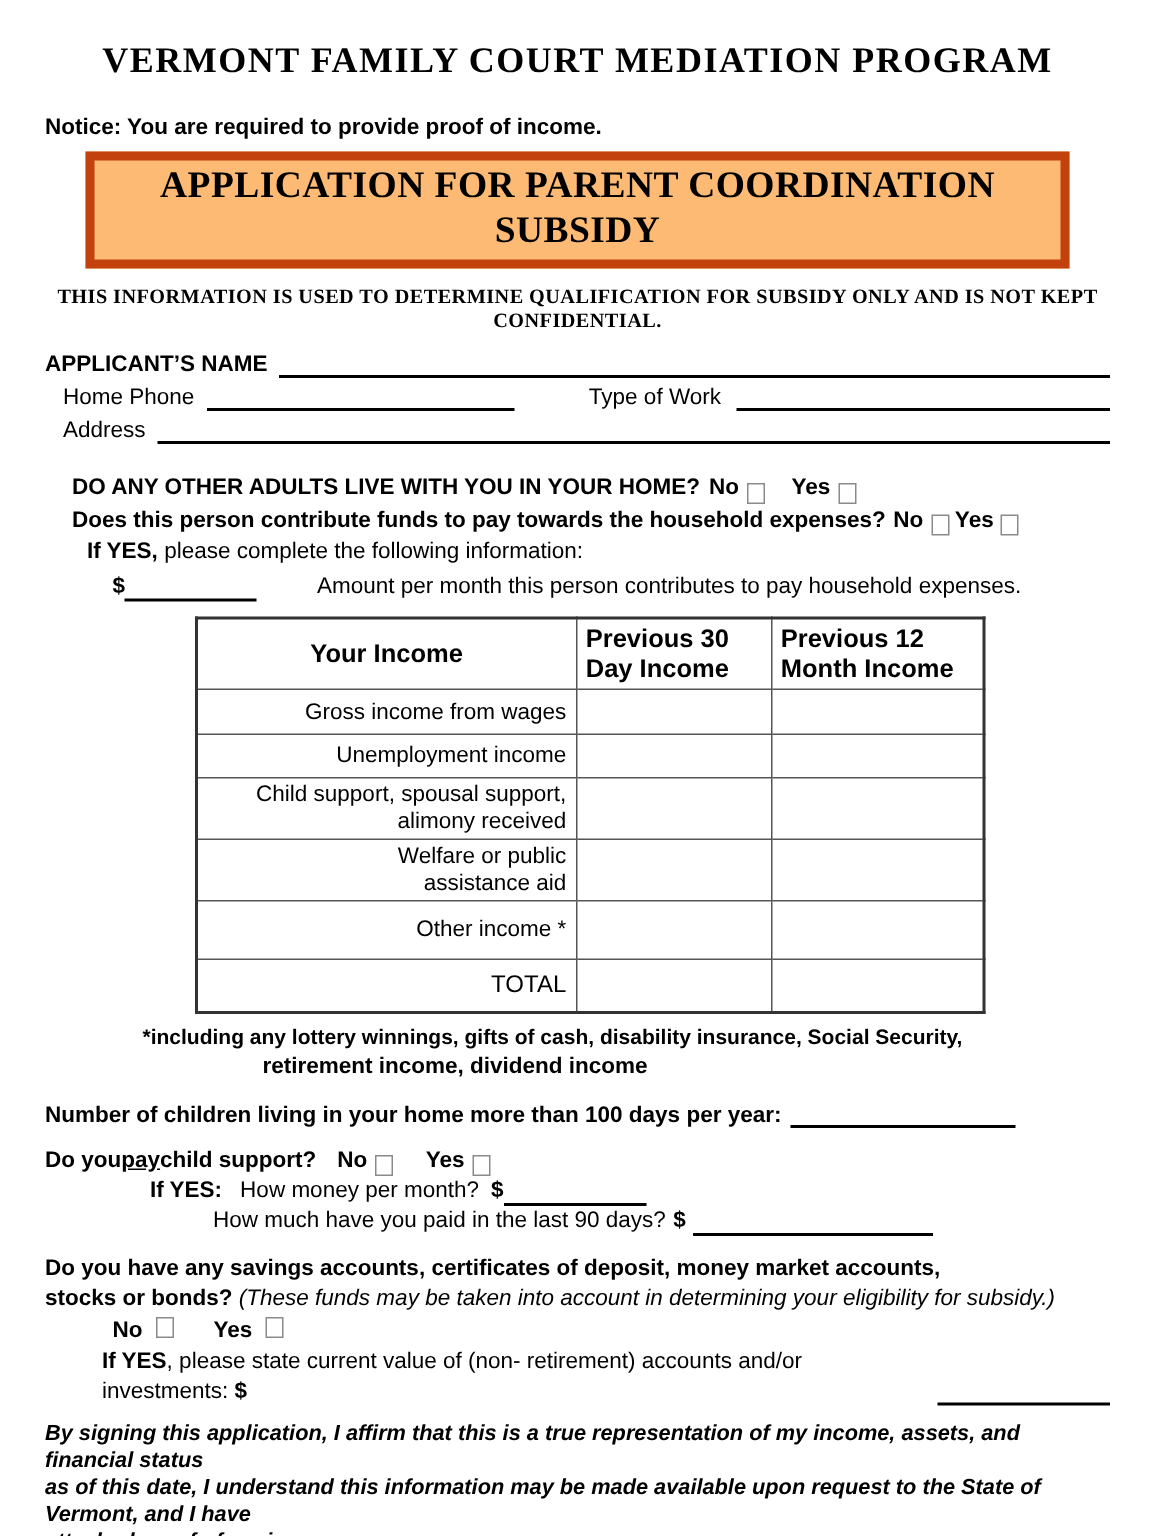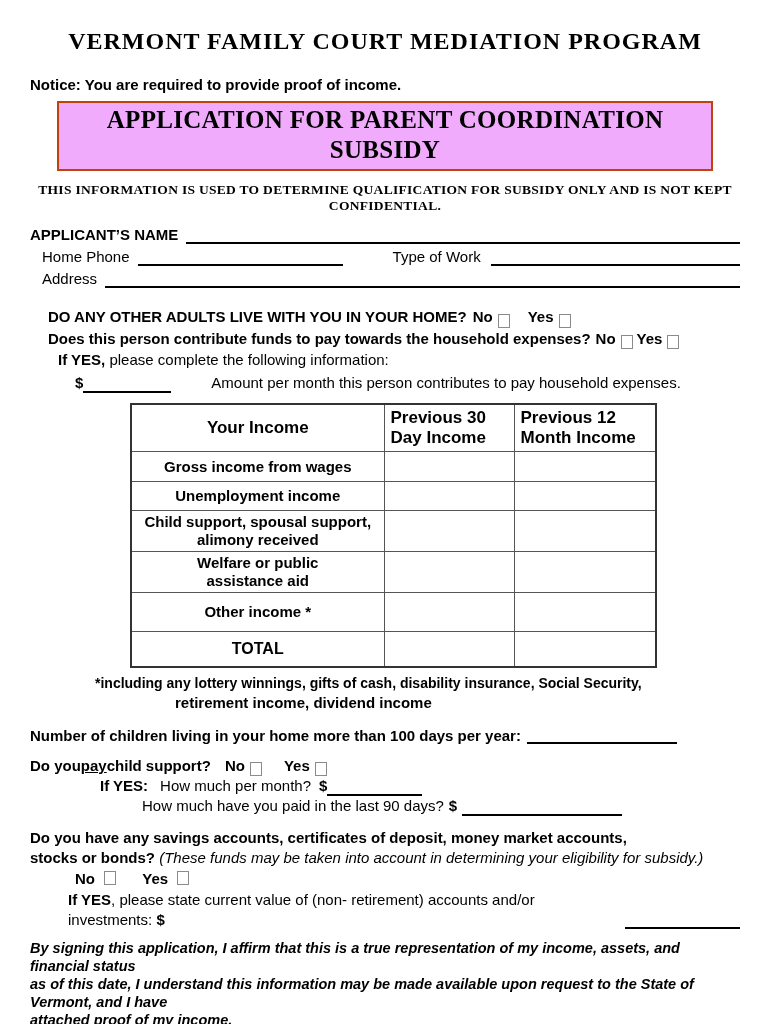--- a/index.html
+++ b/index.html
@@ -8,21 +8,21 @@
     font-family:"Liberation Sans", sans-serif; box-sizing:border-box;
     padding:26px 30px 0 30px; overflow:hidden; position:relative;
   }
   
   .doc-title {
     font-family:"Liberation Serif", serif; font-weight:bold; font-size:24px;
     line-height:30px; text-align:center; letter-spacing:1px; margin:0;
   }
   .notice { font-size:15px; font-weight:bold; margin-top:20px; line-height:18px; }
   .boxed-title {
-    margin:7px 27px 0 27px; border:2px solid #c2410c; background:#f0abfc;
+    margin:7px 27px 0 27px; border:6px solid #c2410c; background:#fdba74;
     font-family:"Liberation Serif", serif; font-weight:bold; font-size:25px;
     line-height:30px; text-align:center; padding:2px 0 4px 0; letter-spacing:0.3px;
   }
   .confidential {
     font-family:"Liberation Serif", serif; font-size:13.5px; text-align:center;
     margin-top:11px; letter-spacing:0.3px; line-height:16px;font-weight:bold;
   }
   
   .frow { display:flex; align-items:flex-end; font-size:15px; line-height:19px; margin-top:3px; }
   .frow .lbl { white-space:nowrap; }
@@ -42,21 +42,21 @@
   .amt-line { display:flex; align-items:flex-end; margin-left:27px; margin-top:1px; }
   .amt-uline { border-bottom:2px solid #000; width:88px; height:15px; }
   
   table.income { border-collapse:collapse; margin:10px 0 0 100px; table-layout:fixed; }
   table.income col.c1 { width:253px; } table.income col.c2 { width:130px; } table.income col.c3 { width:142px; }
   table.income { border:2px solid #333; }
   table.income th, table.income td { border:1px solid #555; padding:2px 6px; vertical-align:middle; }
   table.income thead th { font-size:17px; font-weight:bold; height:42px; }
   th.your-income { text-align:center; }
   th.prehdr { text-align:left; white-space:pre-line; line-height:20px; padding-left:6px; }
-  td.rowlbl { font-size:15px; font-weight:bold; padding-left:8px; white-space:pre-line; line-height:18px; text-align:center; }
+  td.rowlbl { font-size:15px; font-weight:normal; padding-left:8px; white-space:pre-line; line-height:18px; text-align:right; }
   tr.r1 td { height:25px; } tr.r2 td { height:24px; } tr.r3 td { height:24px; }
   tr.r4 td { height:32px; } tr.r5 td { height:34px; border-top-style:dotted; border-top-color:#777; }
   tr.r6 td { height:34px; } tr.r7 td { height:30px; }
   td.total-lbl { padding-left:38px; font-size:16px; }
   .footnote1 { margin:6px 0 0 65px; font-weight:bold; font-size:14px; line-height:19px; }
   .footnote2 { margin:0 0 0 145px; font-weight:bold; font-size:15px; line-height:19px; }
   
   .children-row { margin-top:15px; display:flex; align-items:flex-end; font-size:15px; }
   .u150 { border-bottom:2px solid #000; width:150px; height:15px; margin-left:6px; }
   .paych { margin-top:12px; font-size:15px; line-height:20px; }
@@ -189,21 +189,21 @@
       <span>Do you </span>
         <span class="pay-underline">pay</span>
         <span> child support?</span>
       <span style="margin-left:14px;">No</span>
       <span class="cb"></span>
       <span style="margin-left:22px;">Yes</span>
       <span class="cb"></span>
     </div>
     <div class="ifyes-row">
       <span class="bold">If YES:</span>
-      <span class="q">How much per month?</span>
+      <span class="q">How money per month?</span>
       <span class="bold" style="margin-left:8px;">$</span>
       <span class="u95"></span>
     </div>
     <div class="last90-row">
       <span>How much have you paid in the last 90 days?</span>
       <span class="bold" style="margin-left:5px;">$</span>
       <span class="u160"></span>
     </div>
   </div>
 

